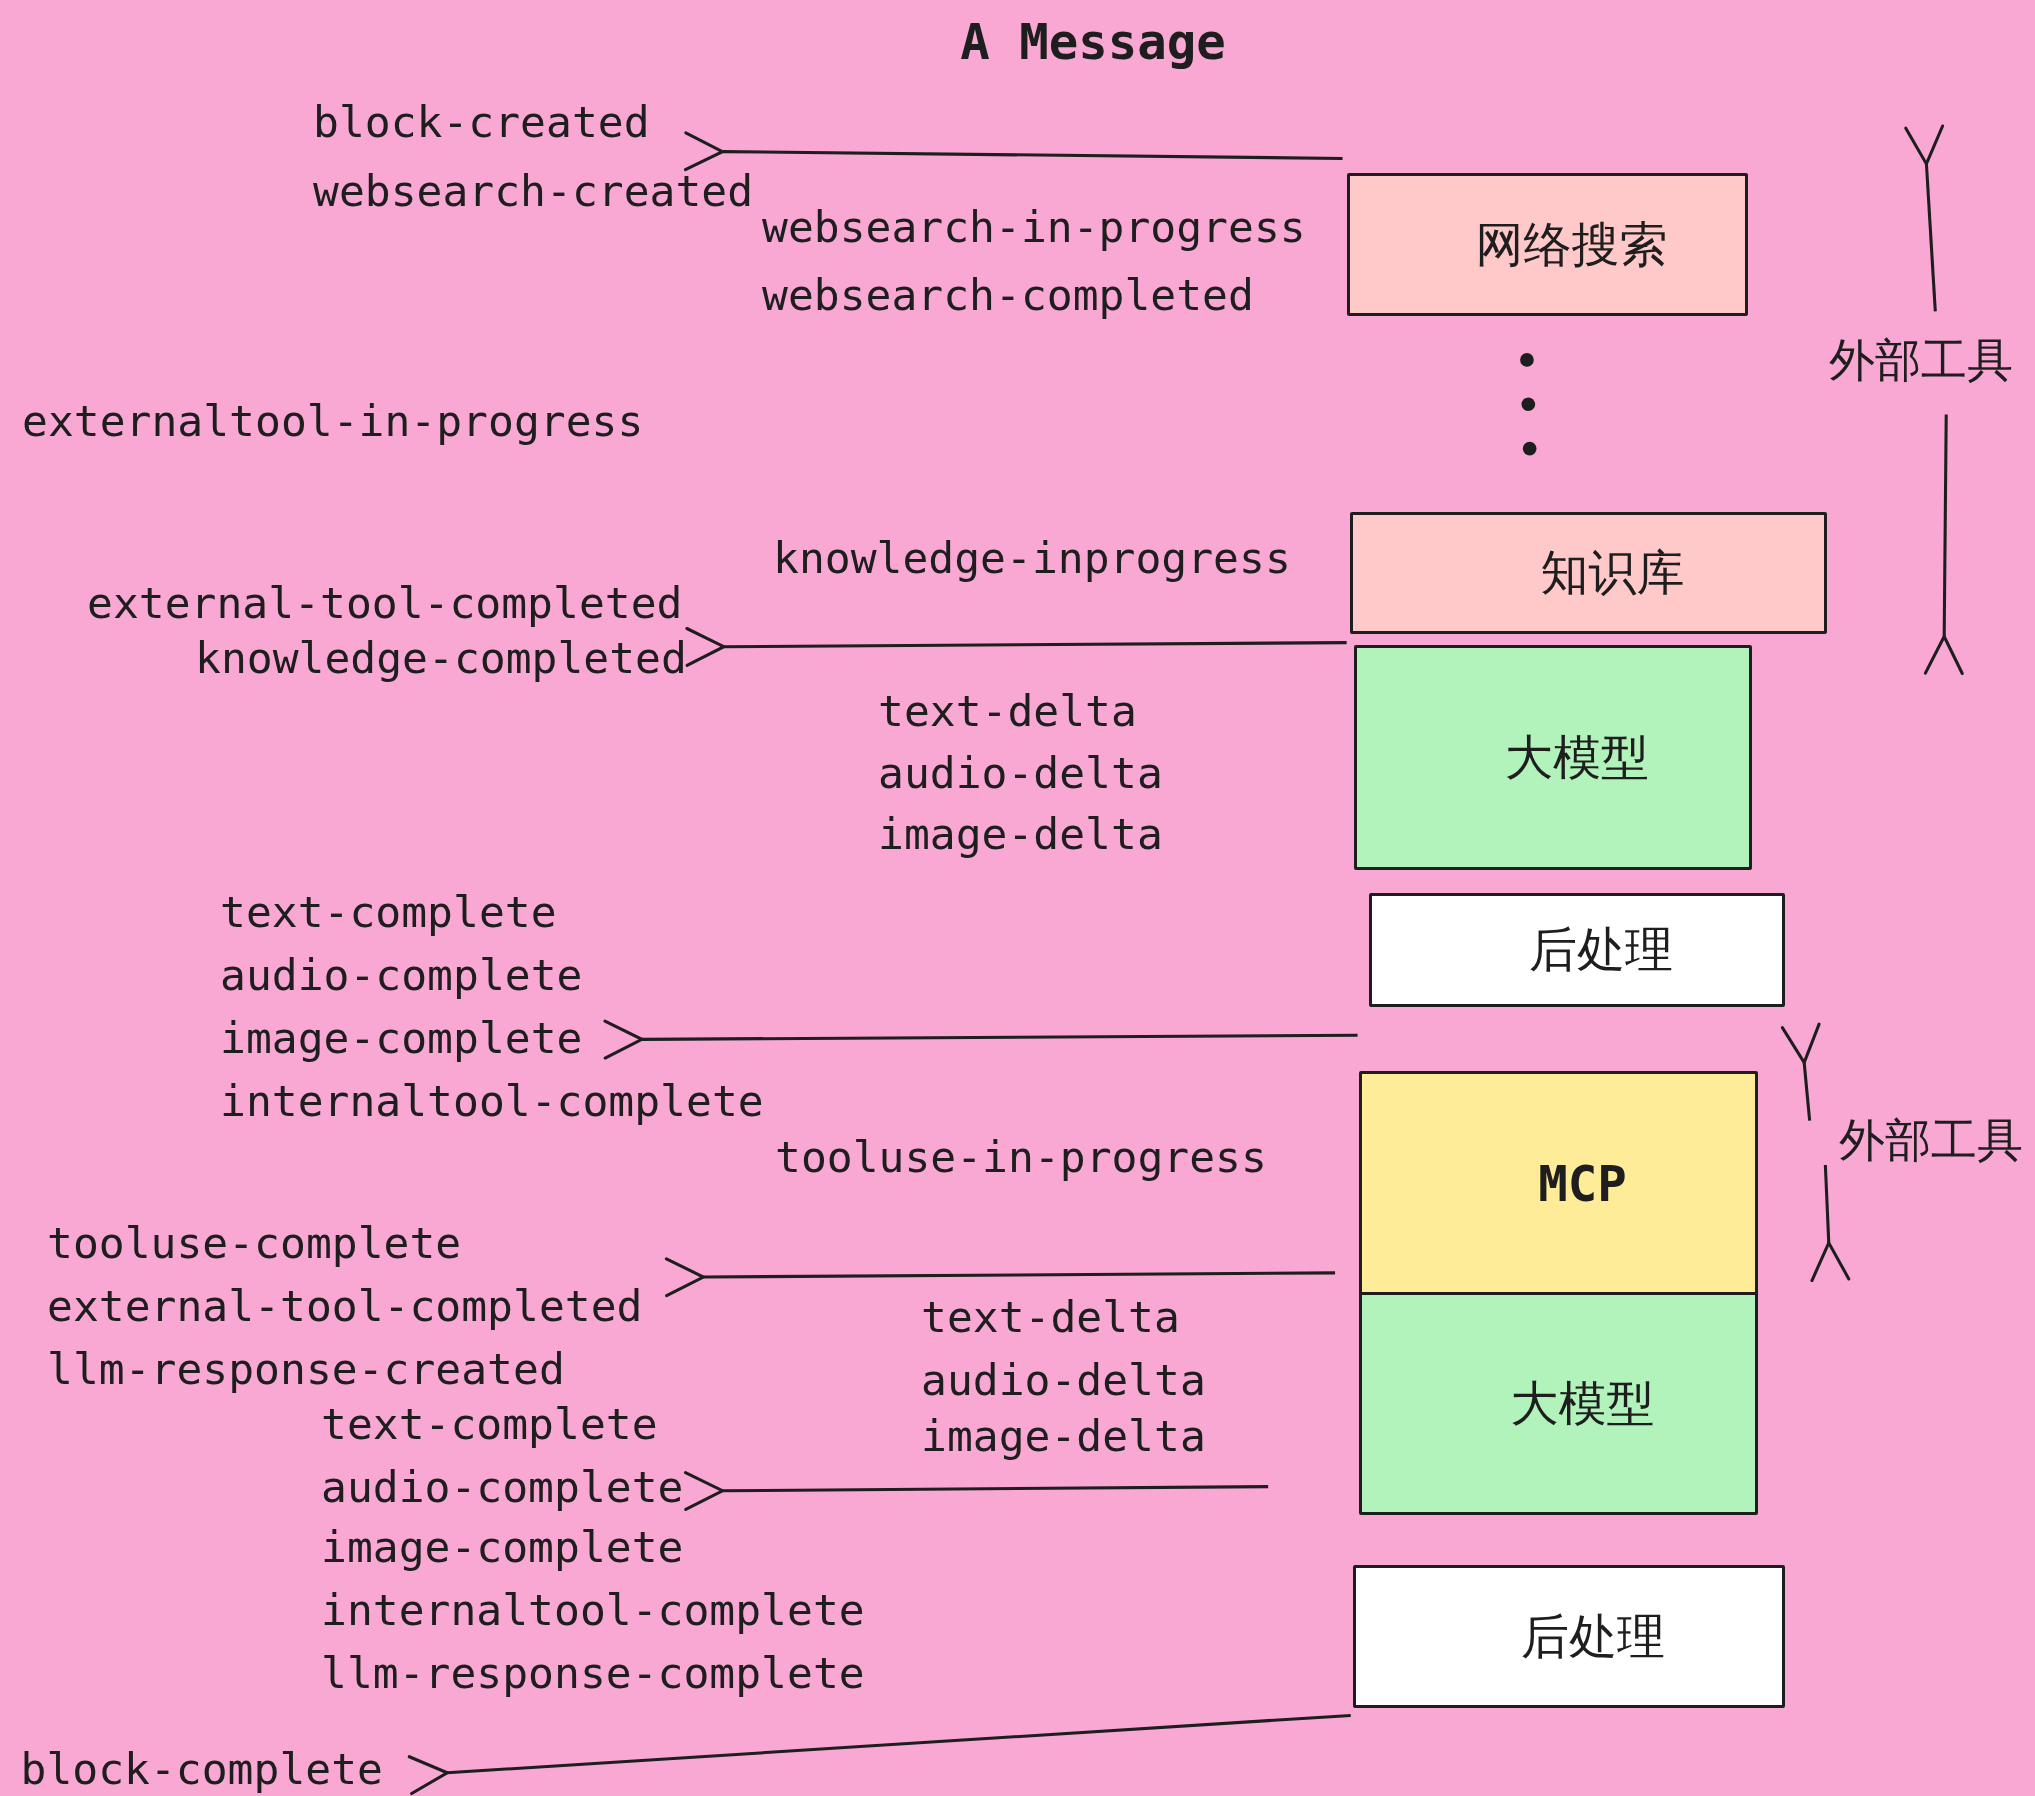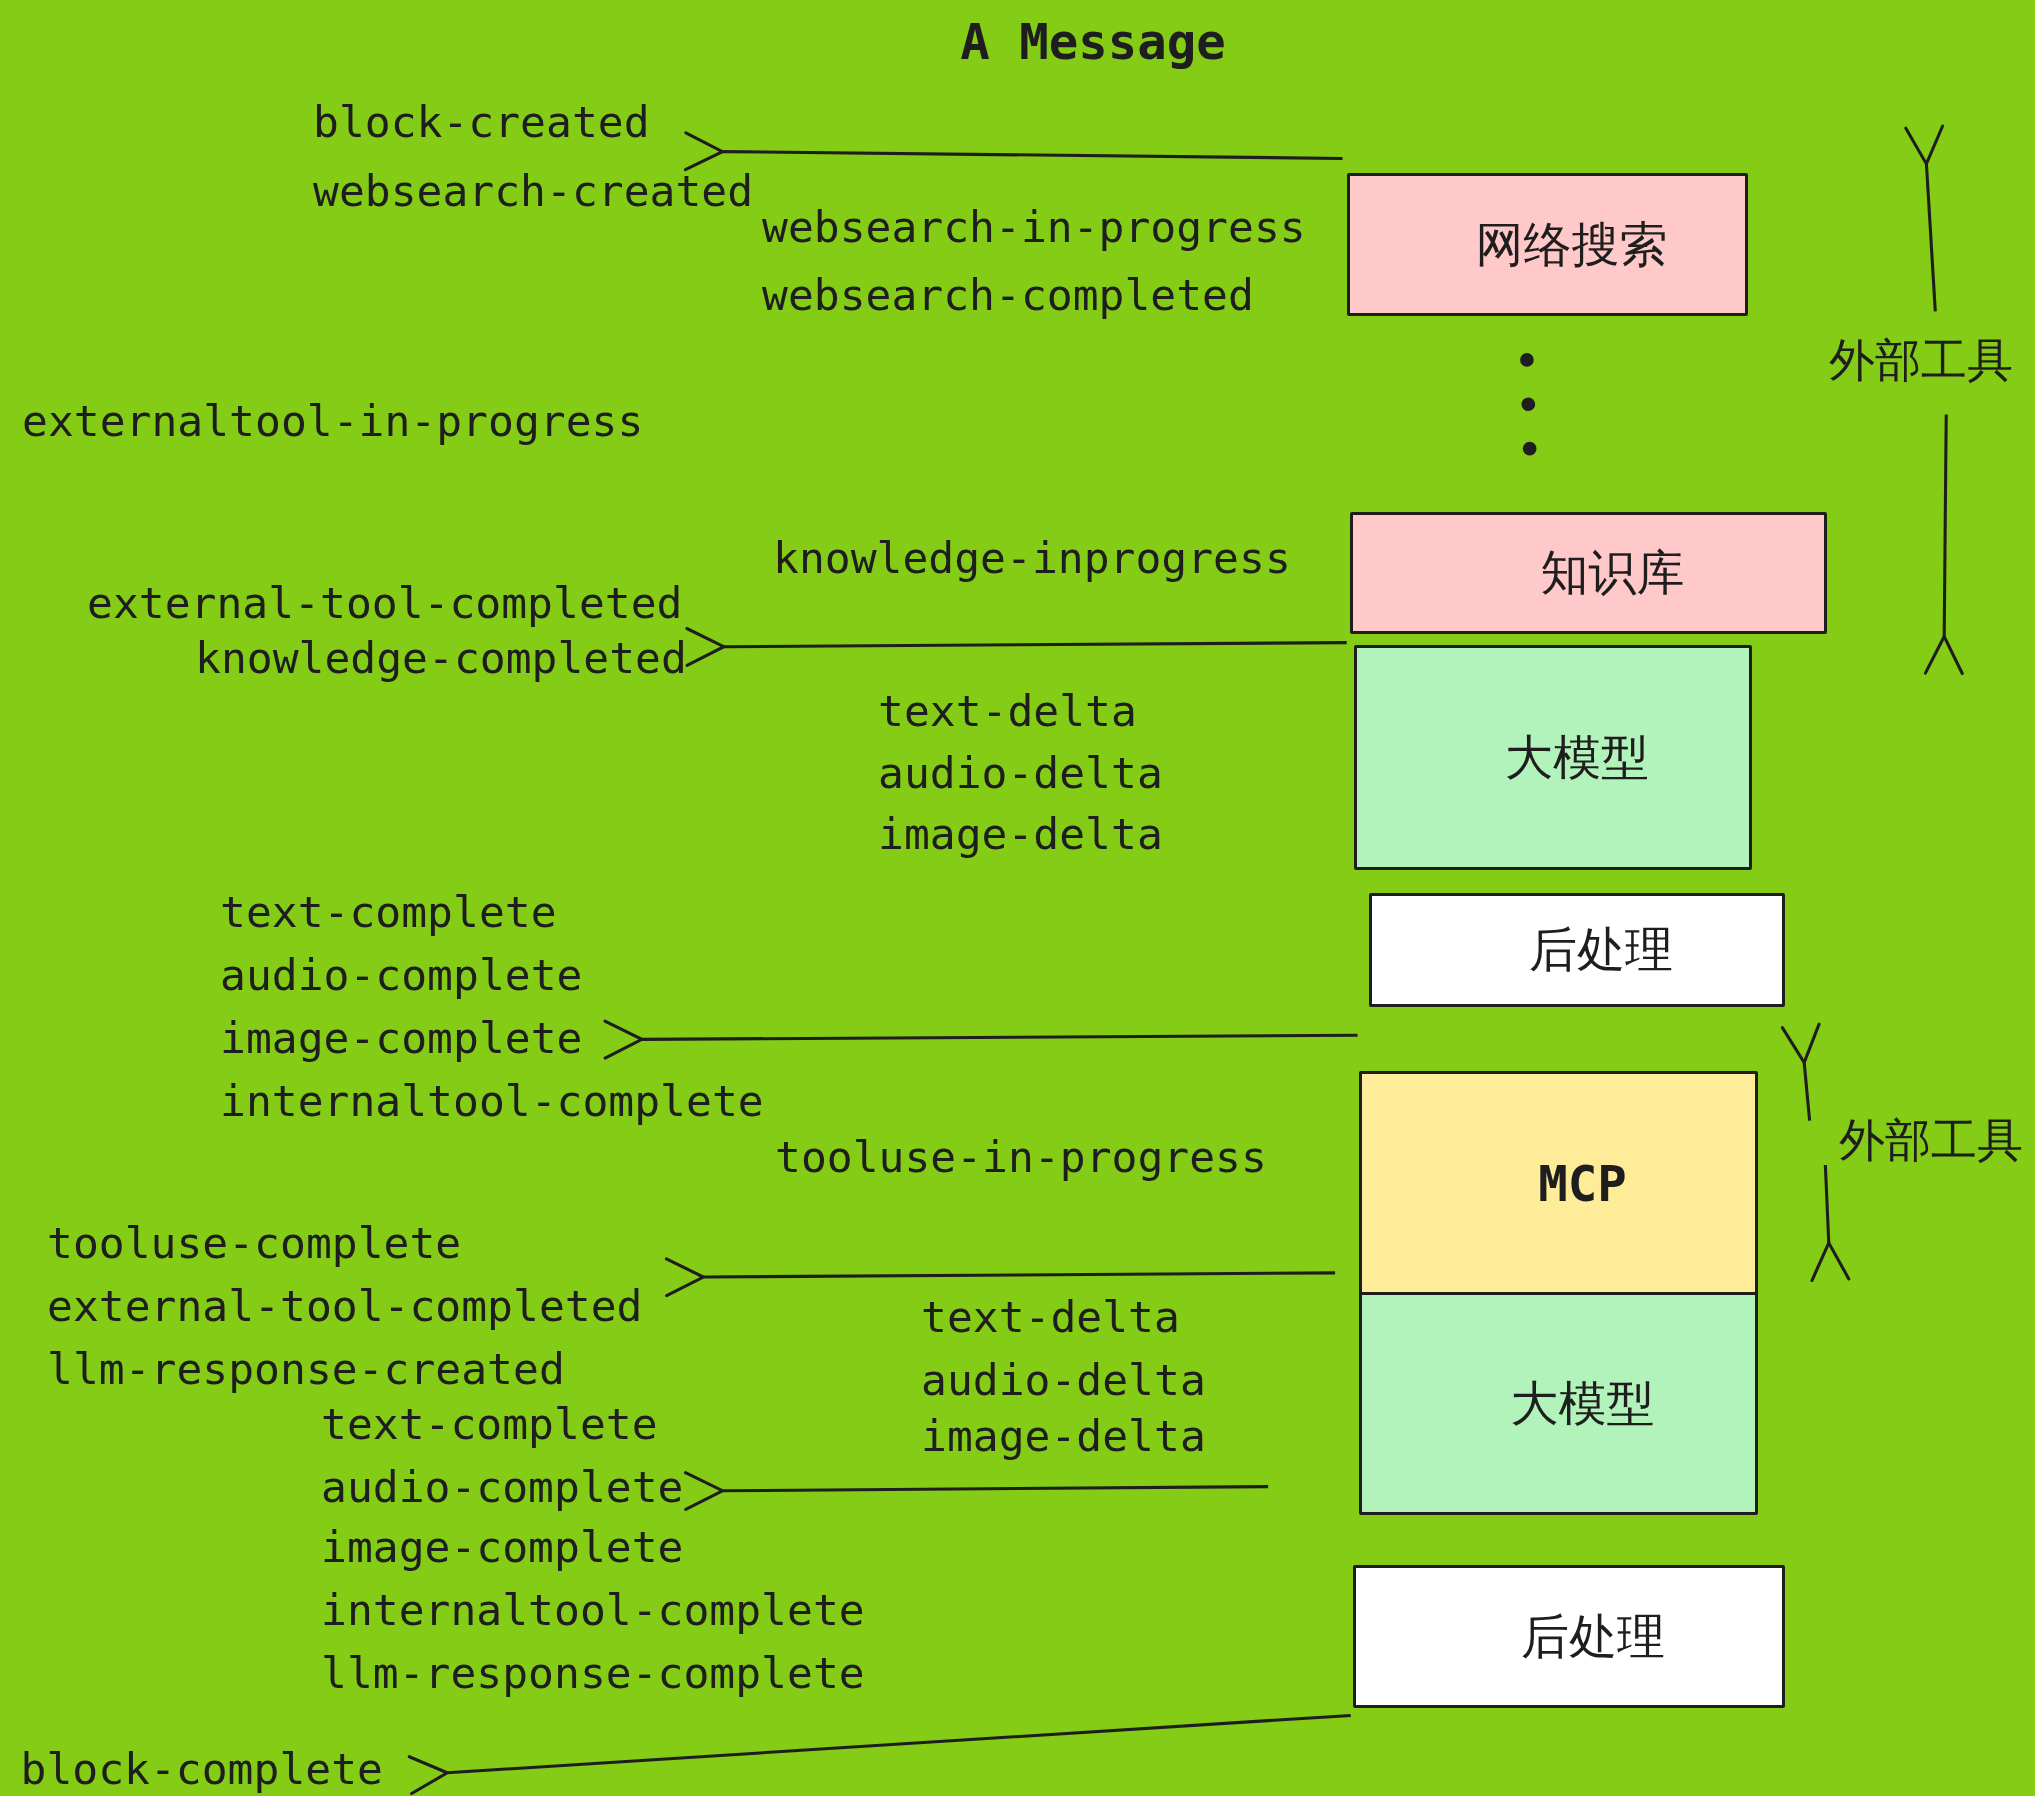--- a/index.html
+++ b/index.html
@@ -1,19 +1,19 @@
 <!DOCTYPE html>
 <html style="font-size:11px"><head>
 <meta charset="utf-8">
 <style>
   html,body{margin:0;padding:0;background:#ffffff;}
   #canvas{
     position:relative;
     width:2035px;height:1796px;
-    background:#84cc16;
+    background:#f9a8d4;
     overflow:hidden;
     font-family:"DejaVu Sans Mono", monospace;
     color:#1e1e1e;
     text-align:center;
   }
   .lbl{
     position:absolute;
     transform:translateY(-50%);
     font-family:"DejaVu Sans Mono", monospace;
     font-size:43px;

